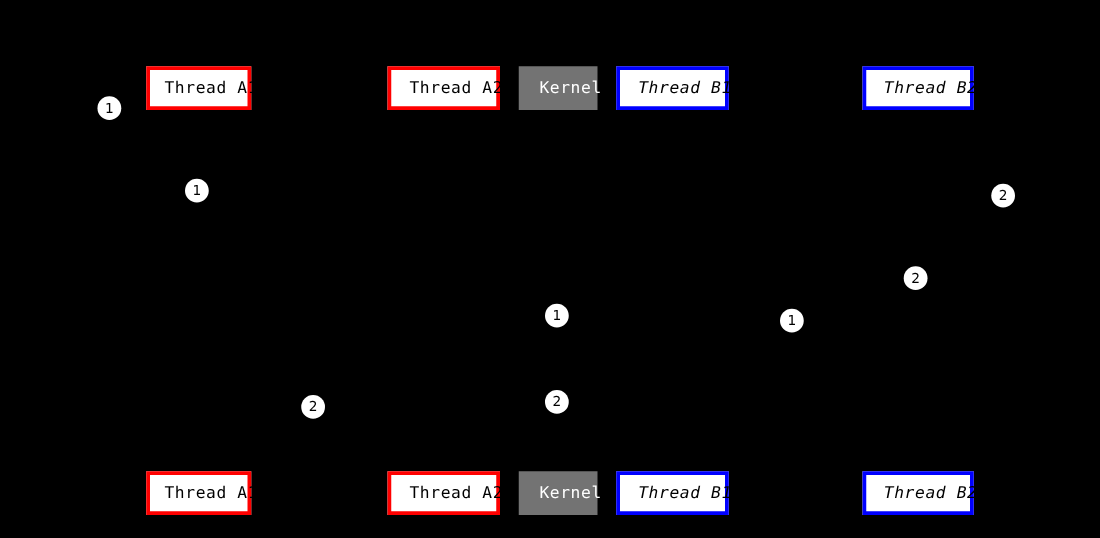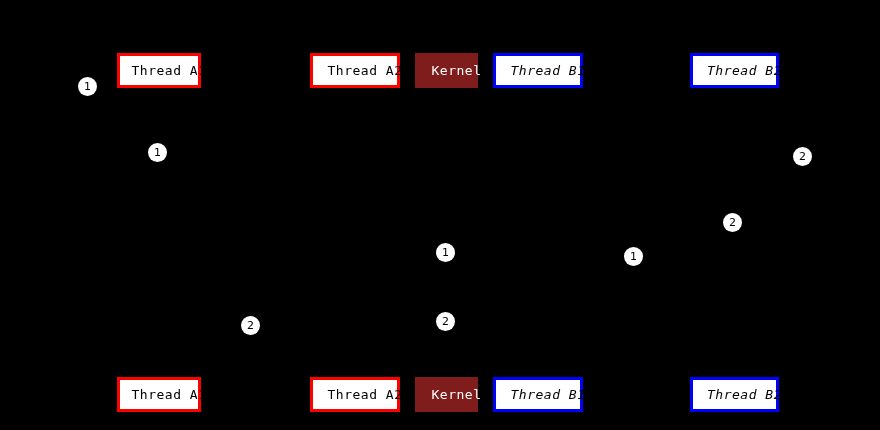--- a/index.html
+++ b/index.html
@@ -33,21 +33,21 @@
     padding-left: 20px;
   }
   .participant.red-actor {
     border: 3px solid #ff0000;
   }
   .participant.blue-actor {
     border: 3px solid #0000ff;
     font-style: italic;
   }
   .participant.kernel-actor {
-    background: #7f1d1d;
+    background: #737373;
     color: #ffffff;
     border: none;
   }
 
   
   .lifeline {
     position: absolute;
     width: 1px;
     background: #000000;
   }

